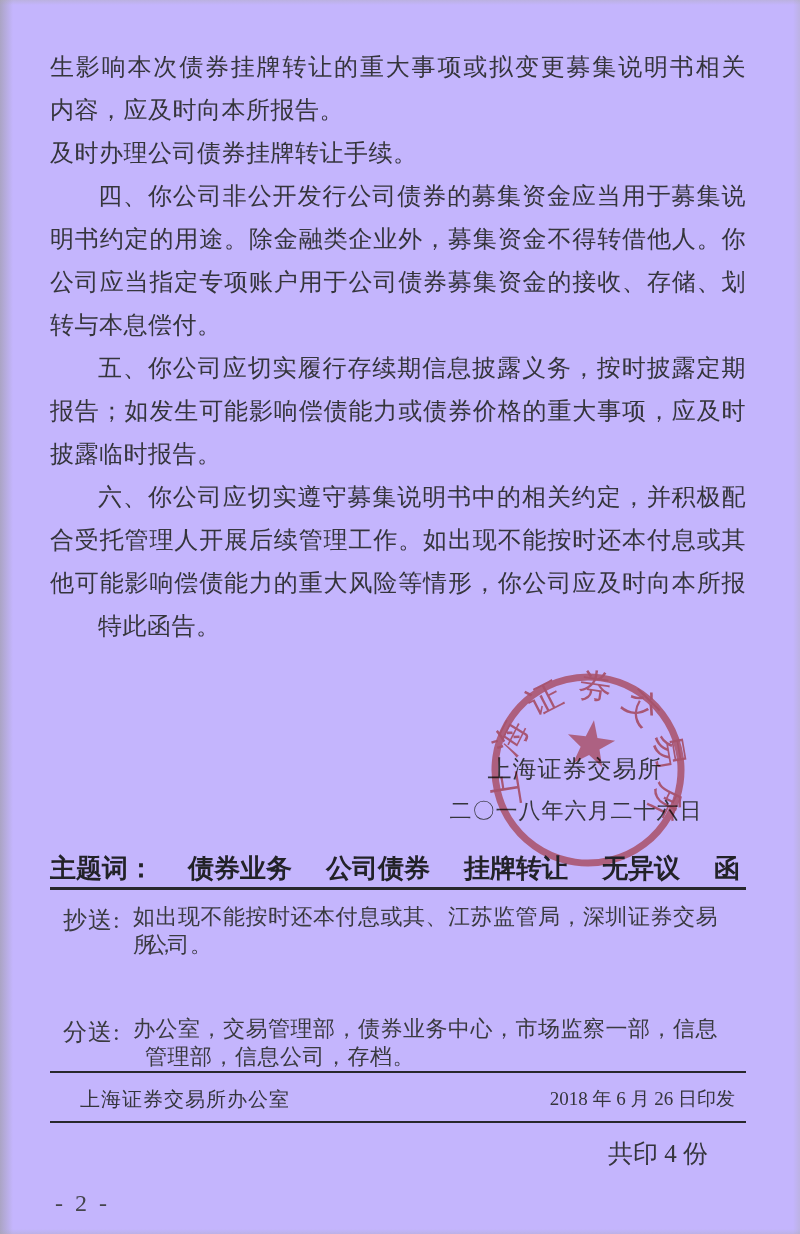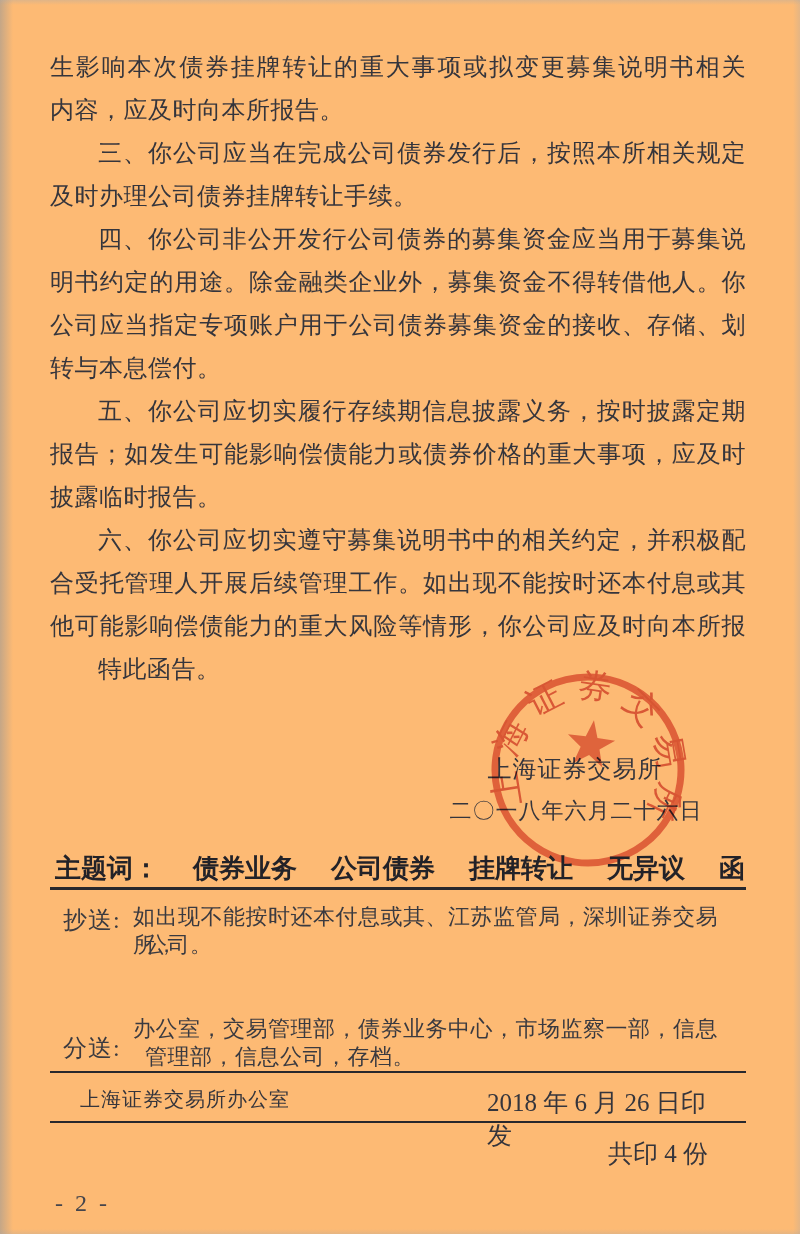--- a/index.html
+++ b/index.html
@@ -1,18 +1,18 @@
 <!DOCTYPE html>
 <html><head>
 <meta charset="utf-8">
 <style>
   html,body{margin:0;padding:0;}
   body{width:800px;height:1234px;position:relative;background:#e9e9e9;
        font-family:"Liberation Serif","DejaVu Serif",serif;}
-  #page{position:absolute;left:0;top:0;width:800px;height:1234px;background:#fdba74;
+  #page{position:absolute;left:0;top:0;width:800px;height:1234px;background:#c4b5fd;
         overflow:hidden;color:#35353c;}
   
   .edge-l{position:absolute;left:0;top:0;width:13px;height:100%;
           background:linear-gradient(to right,rgba(150,150,150,.55),rgba(150,150,150,0));}
   .edge-t{position:absolute;left:0;top:0;width:100%;height:5px;
           background:linear-gradient(to bottom,rgba(170,170,170,.35),rgba(170,170,170,0));}
   .edge-r{position:absolute;right:0;top:0;width:7px;height:100%;
           background:linear-gradient(to left,rgba(170,170,170,.30),rgba(170,170,170,0));}
   .edge-b{position:absolute;left:0;bottom:0;width:100%;height:5px;
           background:linear-gradient(to top,rgba(170,170,170,.28),rgba(170,170,170,0));}
@@ -29,57 +29,56 @@
   .sig-date{position:absolute;left:440px;top:796px;width:272px;text-align:center;
             font-size:22px;letter-spacing:1px;}
 
   
   #seal{position:absolute;left:478px;top:658px;width:222px;height:226px;
         opacity:.8;mix-blend-mode:multiply;pointer-events:none;}
 
   
   .subject{position:absolute;left:50px;top:851px;width:700px;
            font-family:"Liberation Sans","DejaVu Sans",sans-serif;
-           font-weight:bold;font-size:26px;color:#222228;text-align:center;}
+           font-weight:bold;font-size:26px;color:#222228;}
   .subject .term{margin-left:34px;}
   .subject .term:first-of-type{margin-left:6px;}
   .rule{position:absolute;left:50px;width:696px;background:#28282d;}
   #rule-subject{top:887px;height:3px;}
   #rule-foot-top{top:1071px;height:2px;}
   #rule-foot-bot{top:1121px;height:2px;}
 
   
   .note-label{position:absolute;left:63px;font-size:24px;letter-spacing:1px;color:#3a3a40;}
   #cc-label{top:904px;}
-  #send-label{top:1016px;margin-top:16px;}
+  #send-label{top:1016px;}
   .note-lines{position:absolute;left:133px;width:615px;color:#3a3a40;}
   #cc-lines{top:903px;}
   #send-lines{top:1015px;}
   .nline{font-size:22px;height:28px;line-height:28px;letter-spacing:.5px;}
   .nline.cont{margin-left:12px;}
 
   
   .foot-office{position:absolute;left:80px;top:1086px;font-size:20px;letter-spacing:1px;}
-  .foot-date{position:absolute;left:487px;top:1086px;width:233px;font-size:25px;}
+  .foot-date{position:absolute;left:502px;top:1086px;width:233px;font-size:19px;text-align:right;}
   .copies{position:absolute;left:528px;top:1137px;width:180px;font-size:25px;text-align:right;}
   .pagenum{position:absolute;left:55px;top:1190px;font-size:24px;letter-spacing:3px;color:#45454c;}
 </style>
 </head>
 <body>
 
 <div id="page">
   <div class="edge-l"></div>
   <div class="edge-t"></div>
   <div class="edge-r"></div>
   <div class="edge-b"></div>
 
   <div id="bodytext">
     <div class="bline just">生影响本次债券挂牌转让的重大事项或拟变更募集说明书相关</div>
     <div class="bline">内容，应及时向本所报告。</div>
-    <div class="bline just indent">三、你公司应当在完成公司债券发行后，按照本所相关规定</div>
     <div class="bline">及时办理公司债券挂牌转让手续。</div>
     <div class="bline just indent">四、你公司非公开发行公司债券的募集资金应当用于募集说</div>
     <div class="bline just">明书约定的用途。除金融类企业外，募集资金不得转借他人。你</div>
     <div class="bline just">公司应当指定专项账户用于公司债券募集资金的接收、存储、划</div>
     <div class="bline">转与本息偿付。</div>
     <div class="bline just indent">五、你公司应切实履行存续期信息披露义务，按时披露定期</div>
     <div class="bline just">报告；如发生可能影响偿债能力或债券价格的重大事项，应及时</div>
     <div class="bline">披露临时报告。</div>
     <div class="bline just indent">六、你公司应切实遵守募集说明书中的相关约定，并积极配</div>
     <div class="bline just">合受托管理人开展后续管理工作。如出现不能按时还本付息或其</div>

